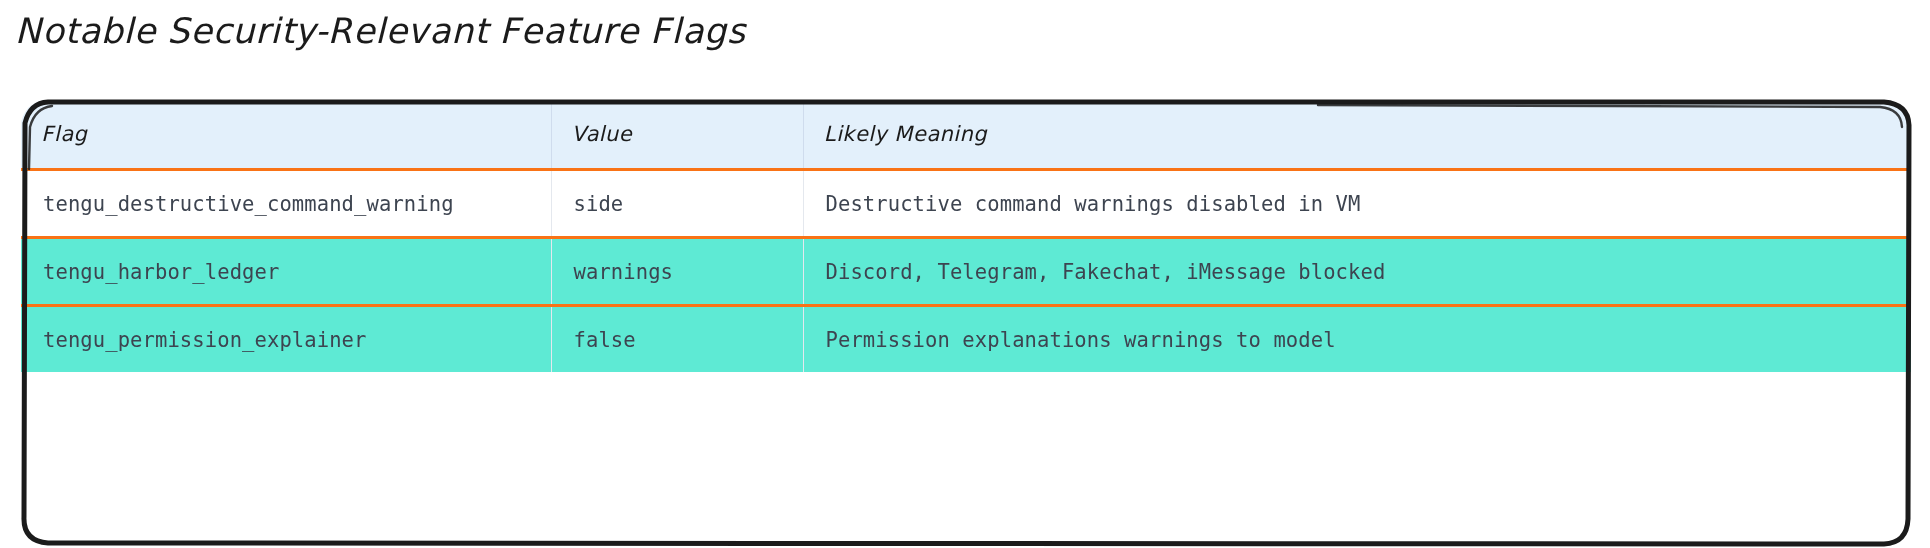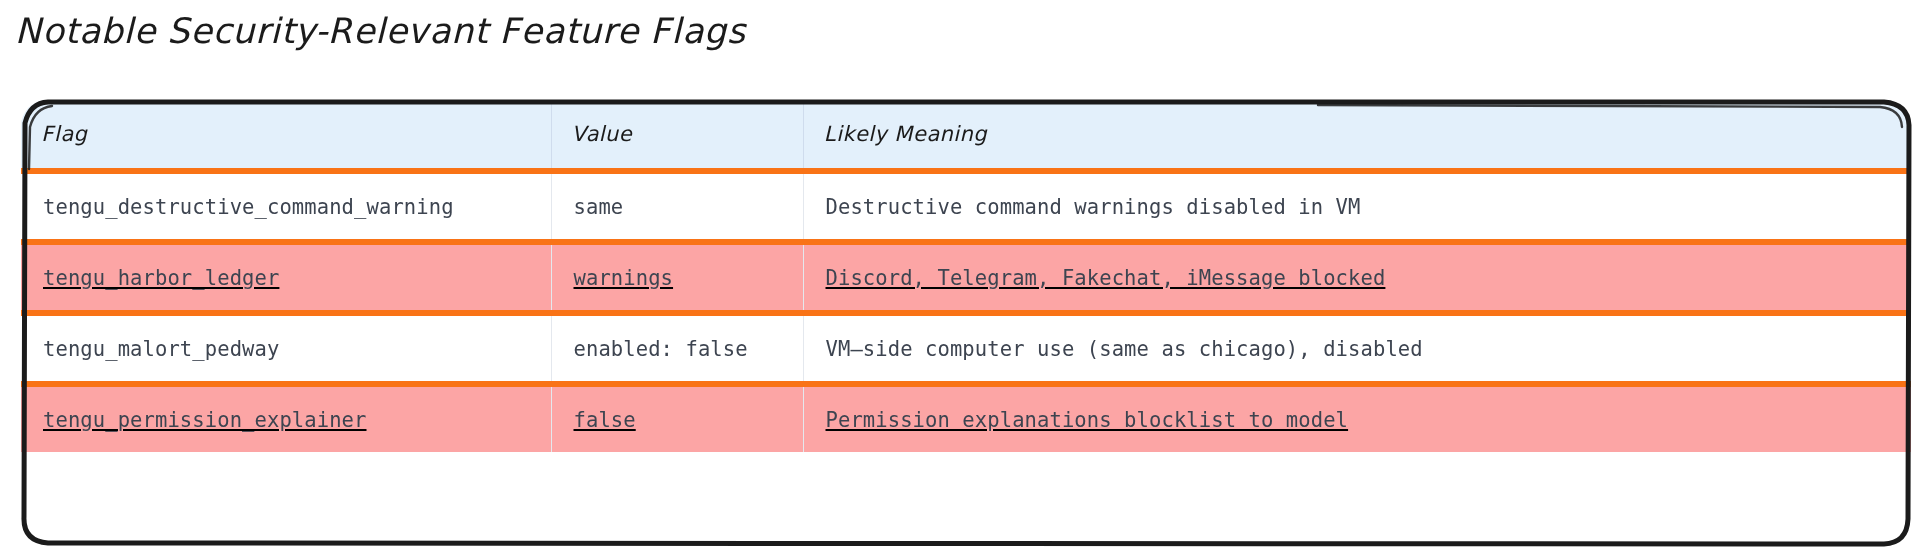--- a/index.html
+++ b/index.html
@@ -97,29 +97,29 @@
   }
   thead th:last-child { border-right: none; }
 
   tbody td {
     font-family: "DejaVu Sans Mono", monospace;
     font-size: 20.5px;
     color: #3d4450;
     height: 65px;
     padding: 0 0 0 22px;
     border-right: 1px solid #e4e8ee;
-    border-top: 6px solid #f97316;
+    border-top: 3px solid #f97316;
     vertical-align: middle;
     white-space: nowrap;
     letter-spacing: 0.1px;
   }
   tbody td:last-child { border-right: none; }
 
   tbody tr.odd  { background: #ffffff; }
-  tbody tr.even { background: #fca5a5; text-decoration: underline; }
+  tbody tr.even { background: #5eead4; }
 </style>
 </head>
 <body>
 
 <div id="page">
 
   <div class="page-title">Notable Security-Relevant Feature Flags</div>
 
   <div class="table-wrap">
 
@@ -138,36 +138,31 @@
         <thead>
           <tr>
             <th>Flag</th>
             <th>Value</th>
             <th>Likely Meaning</th>
           </tr>
         </thead>
         <tbody>
           <tr class="odd">
             <td>tengu_destructive_command_warning</td>
-            <td>same</td>
+            <td>side</td>
             <td>Destructive command warnings disabled in VM</td>
           </tr>
           <tr class="even">
             <td>tengu_harbor_ledger</td>
             <td>warnings</td>
             <td>Discord, Telegram, Fakechat, iMessage blocked</td>
           </tr>
-          <tr class="odd">
-            <td>tengu_malort_pedway</td>
-            <td>enabled: false</td>
-            <td>VM–side computer use (same as chicago), disabled</td>
-          </tr>
           <tr class="even">
             <td>tengu_permission_explainer</td>
             <td>false</td>
-            <td>Permission explanations blocklist to model</td>
+            <td>Permission explanations warnings to model</td>
           </tr>
         </tbody>
       </table>
     </div>
 
   </div>
 </div>
 
 </body></html>

